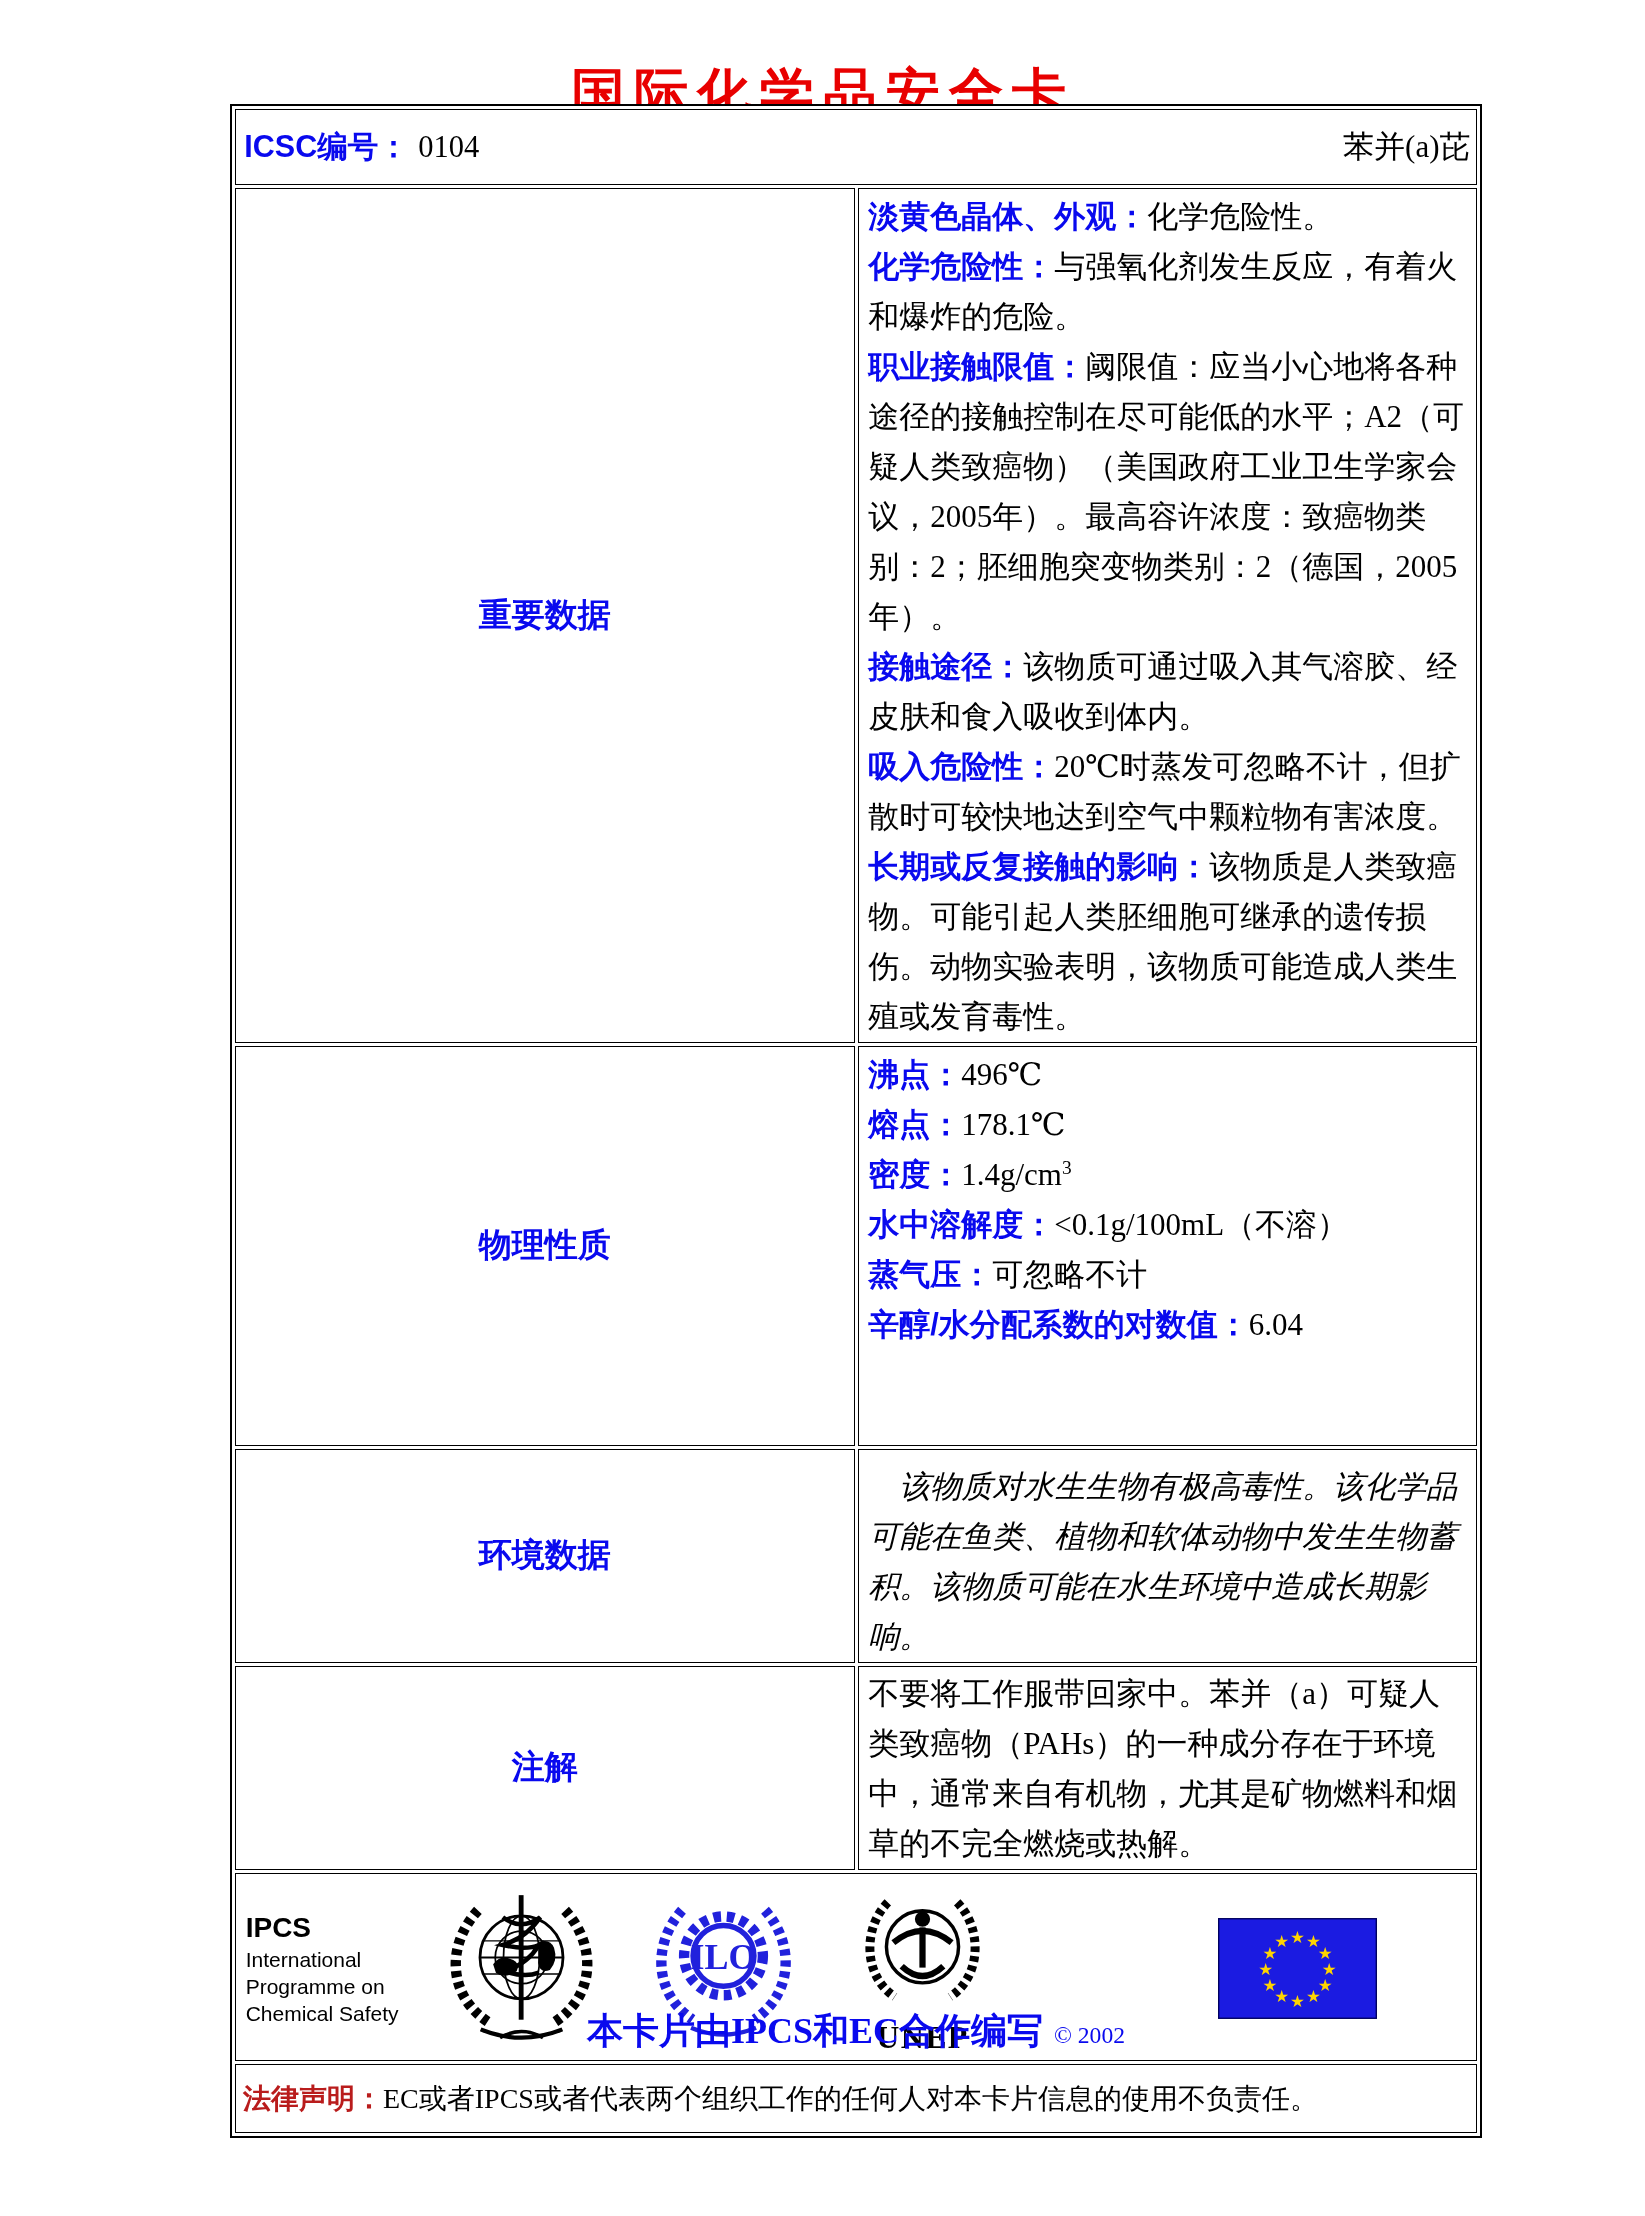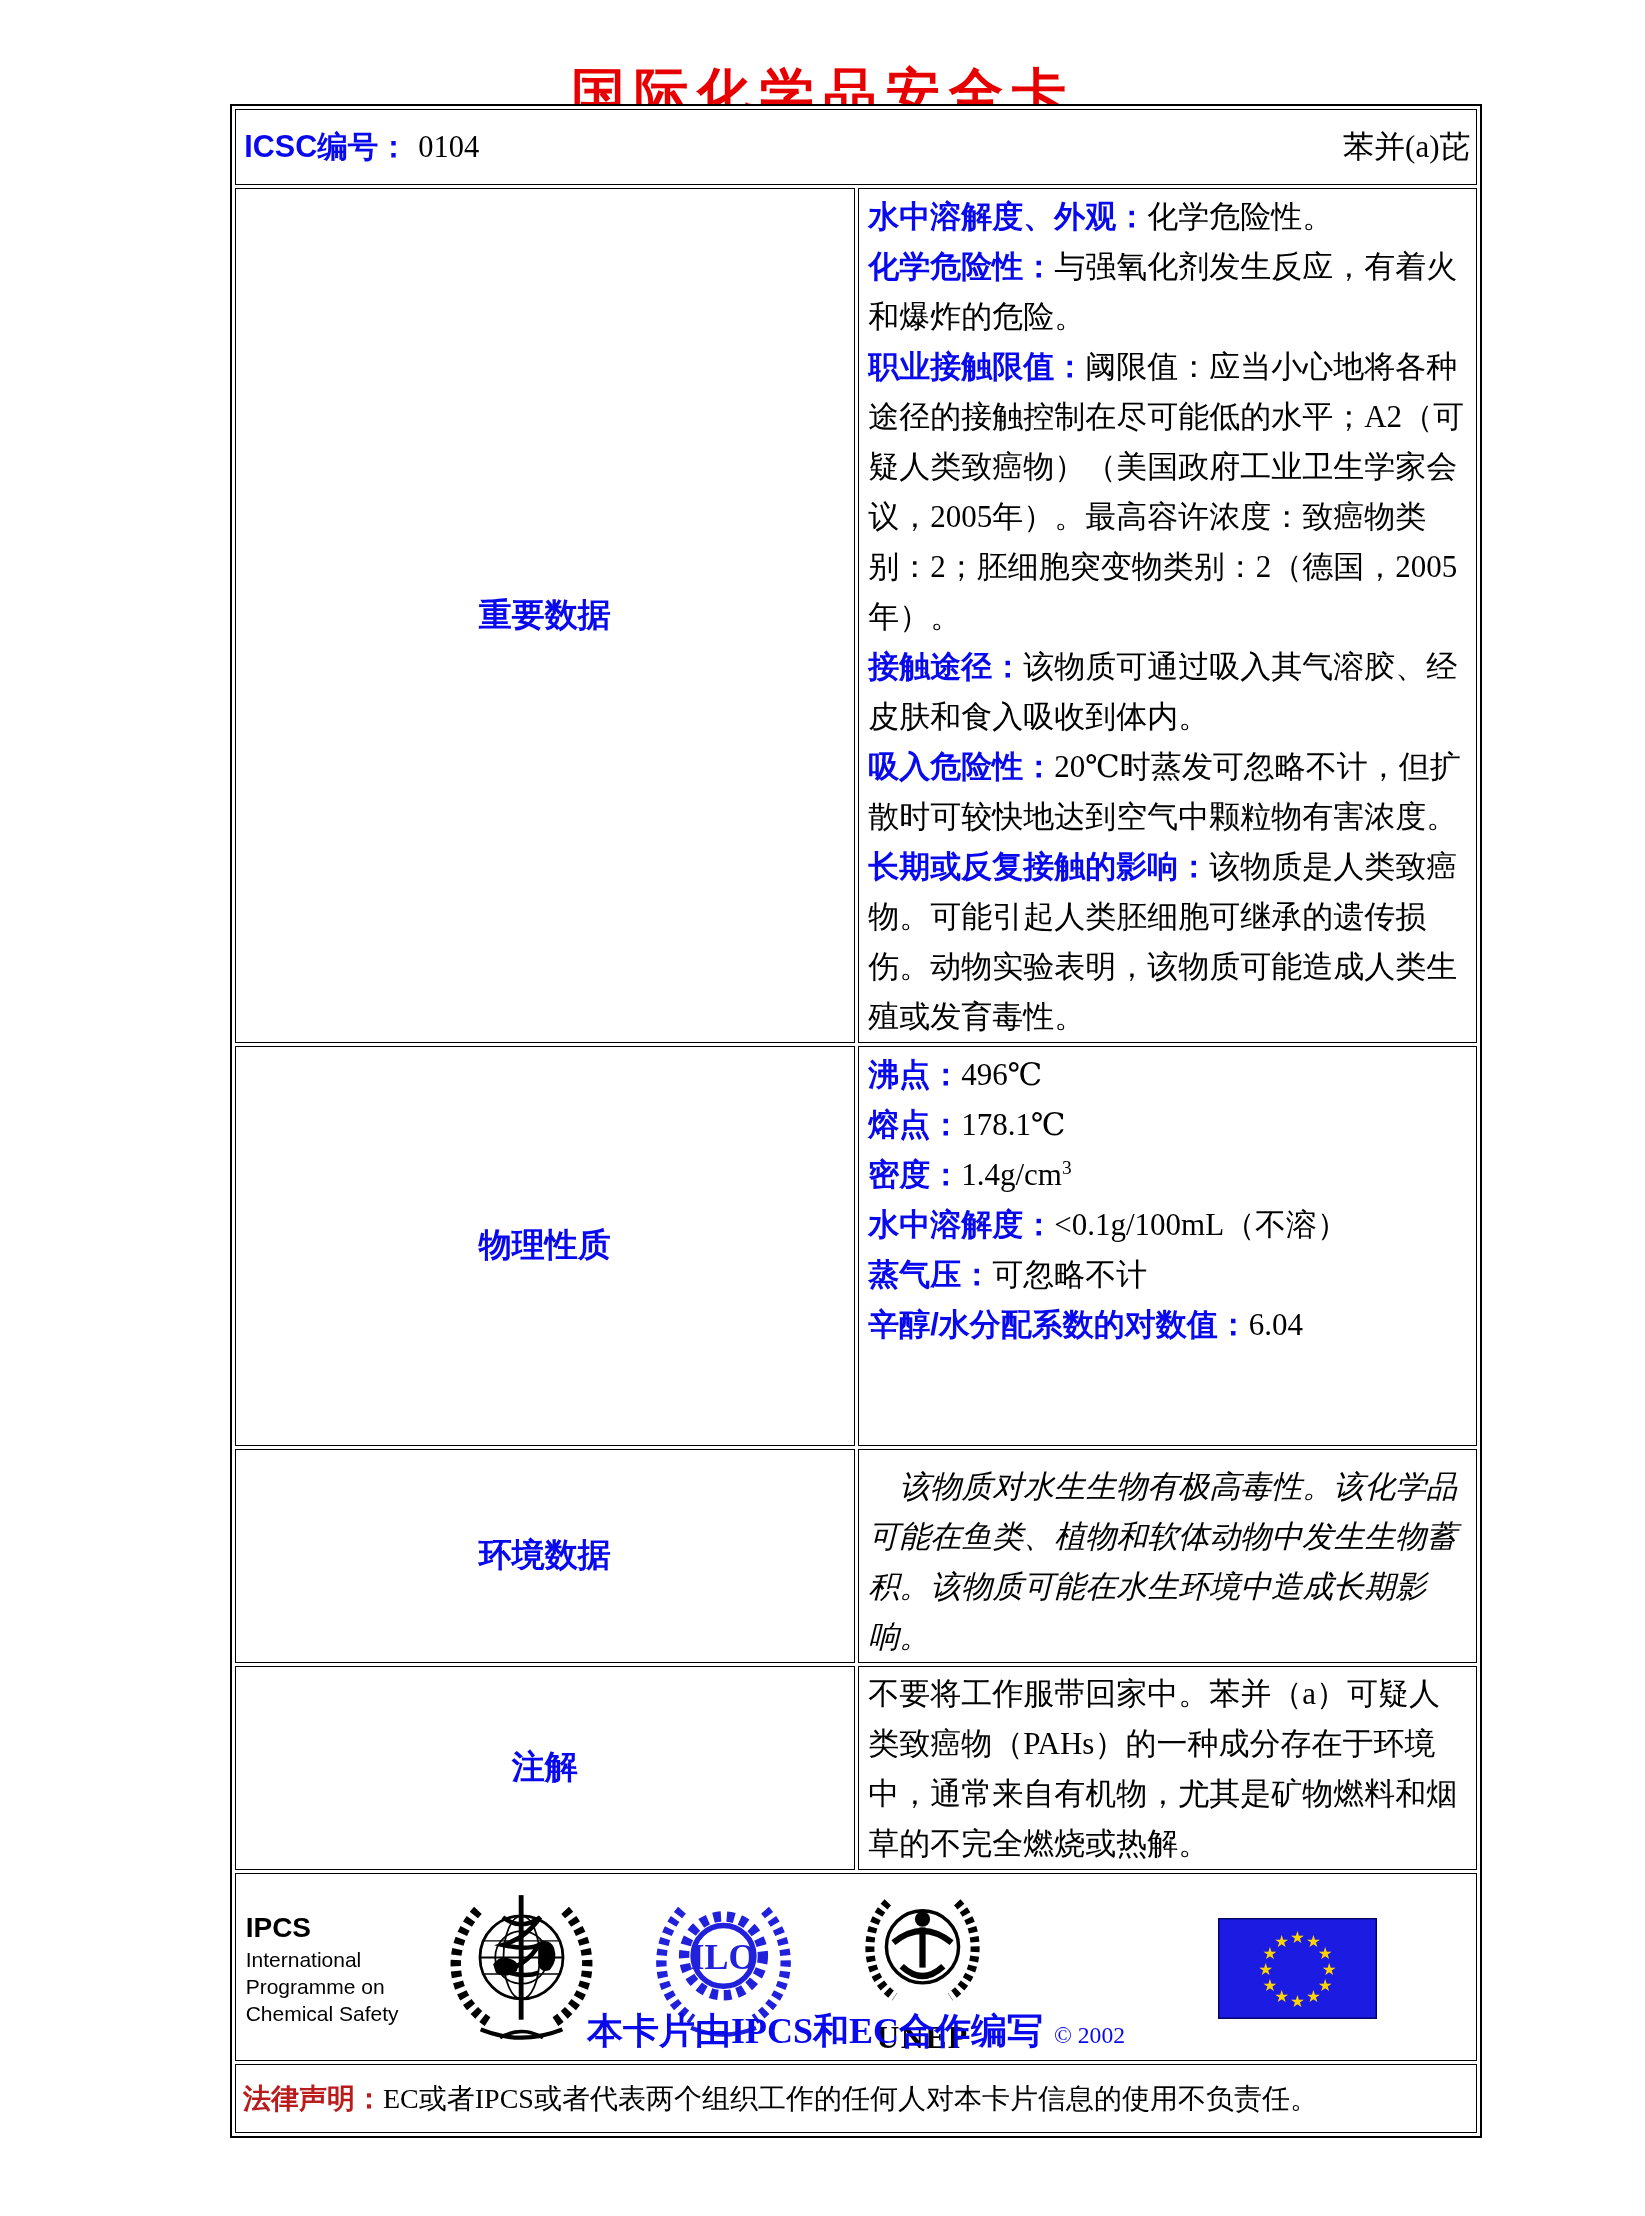--- a/index.html
+++ b/index.html
@@ -100,21 +100,21 @@
             <span class="inline-label">ICSC编号：</span><span class="icsc-number">0104</span>
           </div>
           <div class="chemical-name">苯并(a)芘</div>
         </div>
       </td>
     </tr>
 
     <tr>
       <td class="side-label">重要数据</td>
       <td class="content h-important">
-        <div><span class="inline-label">水中溶解度、外观：</span><span>化学危险性。</span></div>
+        <div><span class="inline-label">淡黄色晶体、外观：</span><span>化学危险性。</span></div>
         <div><span class="inline-label">化学危险性：</span><span>与强氧化剂发生反应，有着火和爆炸的危险。</span></div>
         <div><span class="inline-label">职业接触限值：</span><span>阈限值：应当小心地将各种途径的接触控制在尽可能低的水平；A2（可疑人类致癌物）（美国政府工业卫生学家会议，2005年）。最高容许浓度：致癌物类别：2；胚细胞突变物类别：2（德国，2005年）。</span></div>
         <div><span class="inline-label">接触途径：</span><span>该物质可通过吸入其气溶胶、经皮肤和食入吸收到体内。</span></div>
         <div><span class="inline-label">吸入危险性：</span><span>20℃时蒸发可忽略不计，但扩散时可较快地达到空气中颗粒物有害浓度。</span></div>
         <div><span class="inline-label">长期或反复接触的影响：</span><span>该物质是人类致癌物。可能引起人类胚细胞可继承的遗传损伤。动物实验表明，该物质可能造成人类生殖或发育毒性。</span></div>
       </td>
     </tr>
 
     <tr>
       <td class="side-label">物理性质</td>

